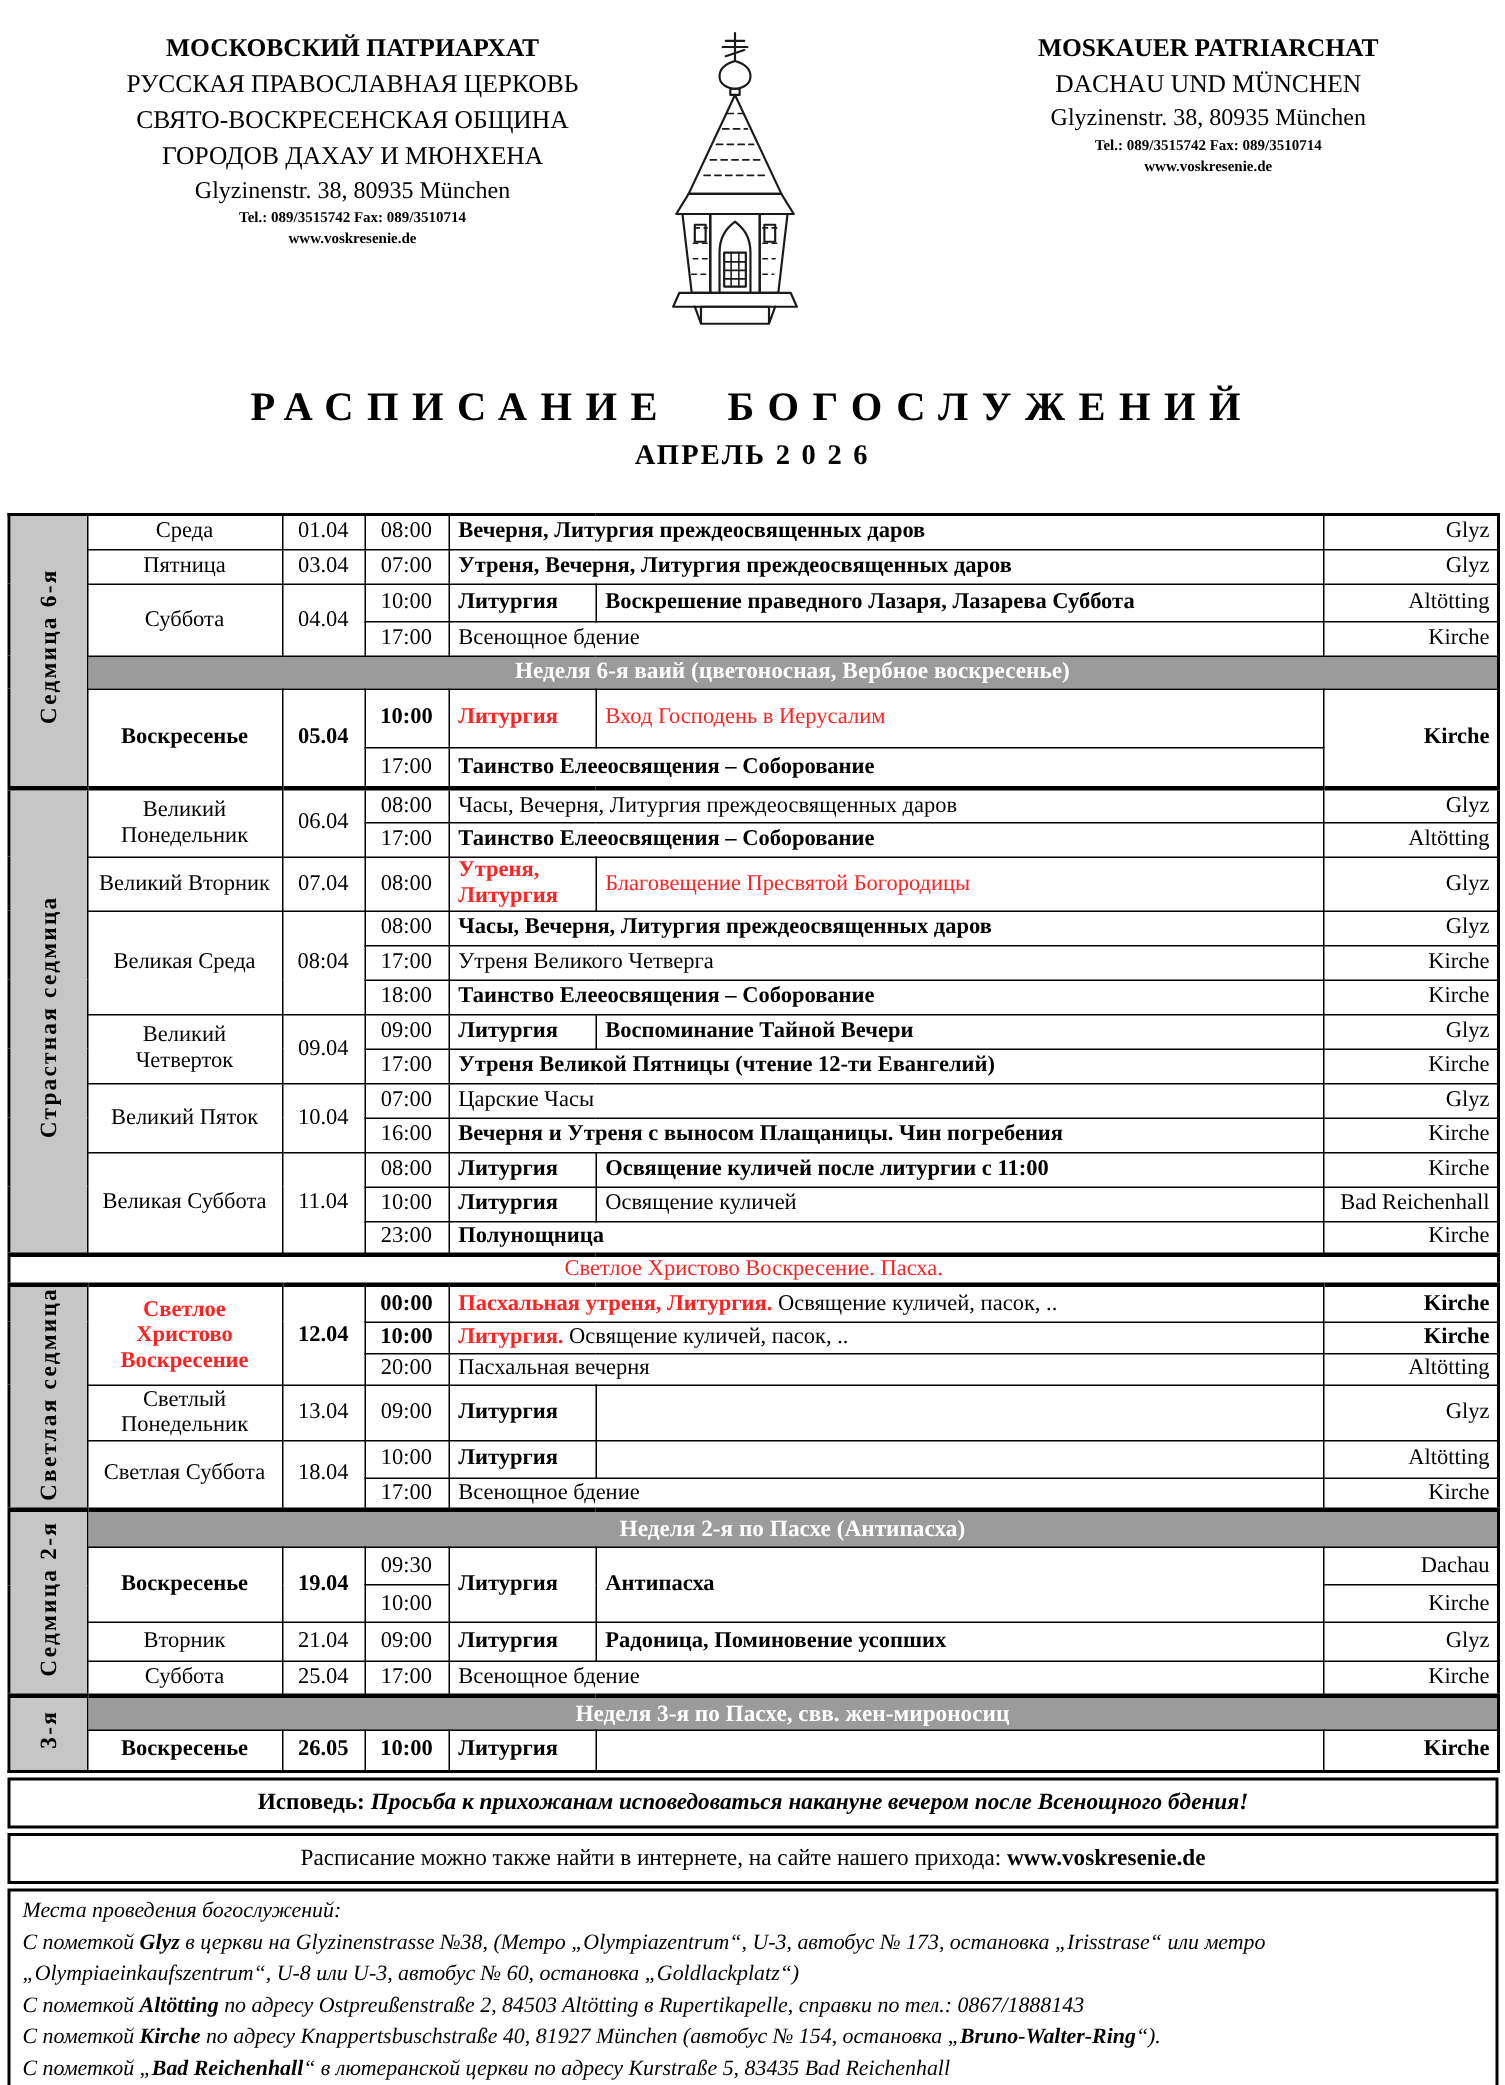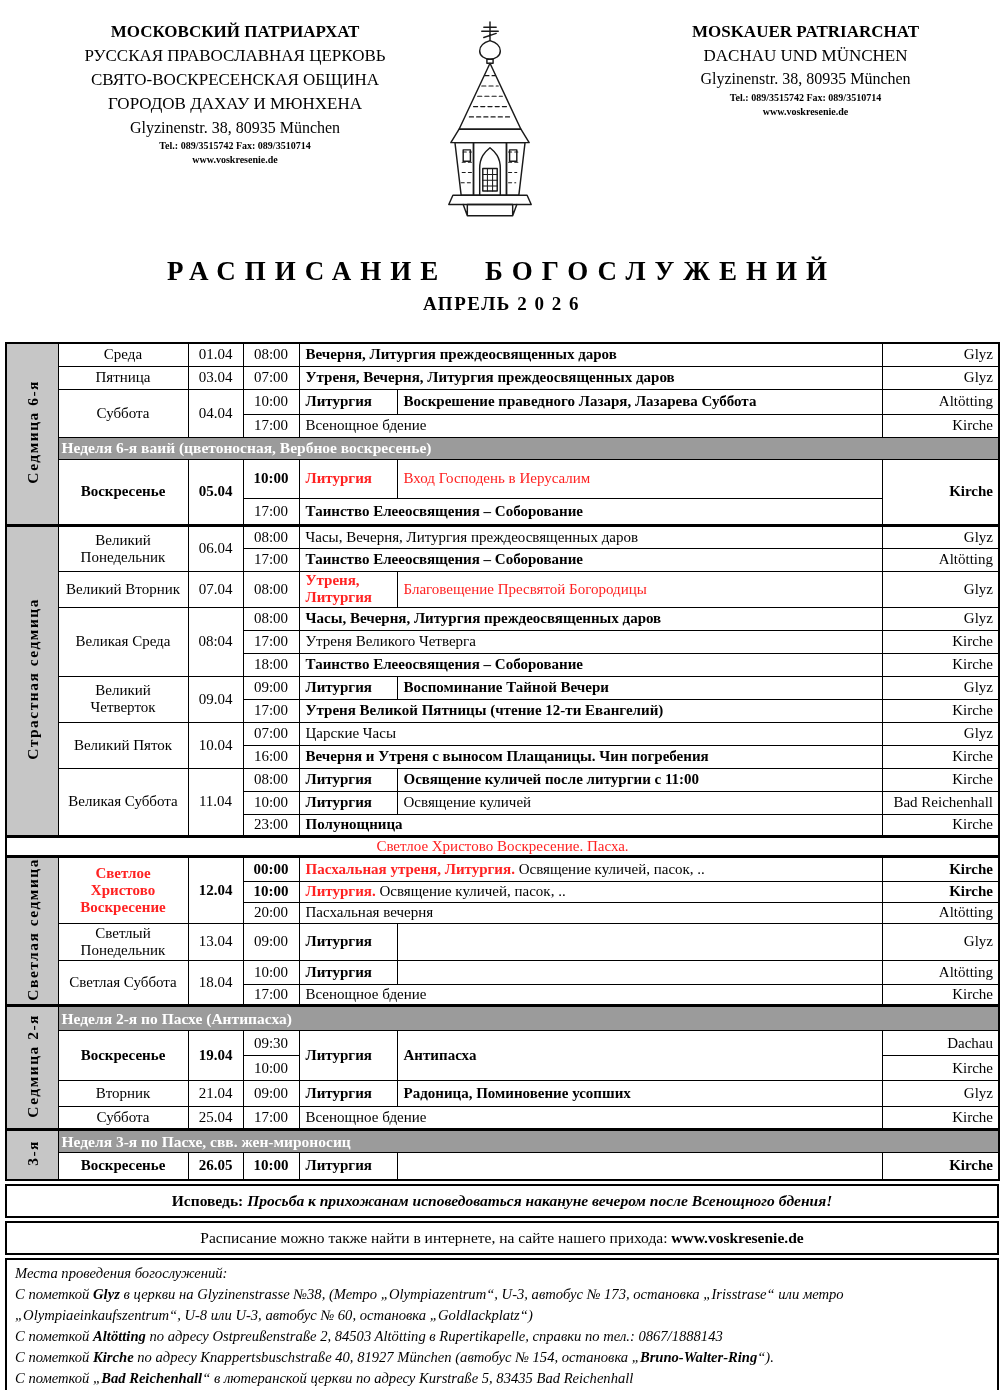--- a/index.html
+++ b/index.html
@@ -29,21 +29,21 @@
   td{border:1px solid #000;font-size:15px;padding:0 3px;overflow:hidden;vertical-align:middle;}
   .c{text-align:center;}
   .b{font-weight:bold;}
   .r{color:var(--red);}
   .svc{padding-left:6px;}
   .loc{text-align:right;padding-right:5px;}
   .grp{background:var(--grpgray);text-align:center;vertical-align:middle;padding:0;}
   .grp-inner{writing-mode:vertical-rl;transform:rotate(180deg);display:inline-block;
              font-weight:bold;font-size:15.5px;letter-spacing:1.5px;line-height:1;}
   tr.ban td.bnr{background:var(--bangray);color:#fff;font-weight:bold;
-                text-align:left;font-size:15.5px;}
+                text-align:center;font-size:15.5px;}
   tr.pas td{color:var(--red);text-align:center;font-size:15px;padding:0;}
   .st{border-top:3px solid #000;}
   .h16{height:16px}.h21{height:21px}.h22{height:22px}.h23{height:23px}
   .h25{height:25px}.h26{height:26px}.h27{height:27px}.h36{height:36px}
   .h37{height:37px}.h39{height:39px}
 
   
   .fbox{width:994px;margin:3px 0 0 5px;border:2px solid #000;box-sizing:border-box;}
   .fcenter{text-align:center;padding:6px 0;font-size:15.5px;}
   .conf{font-weight:bold;}

